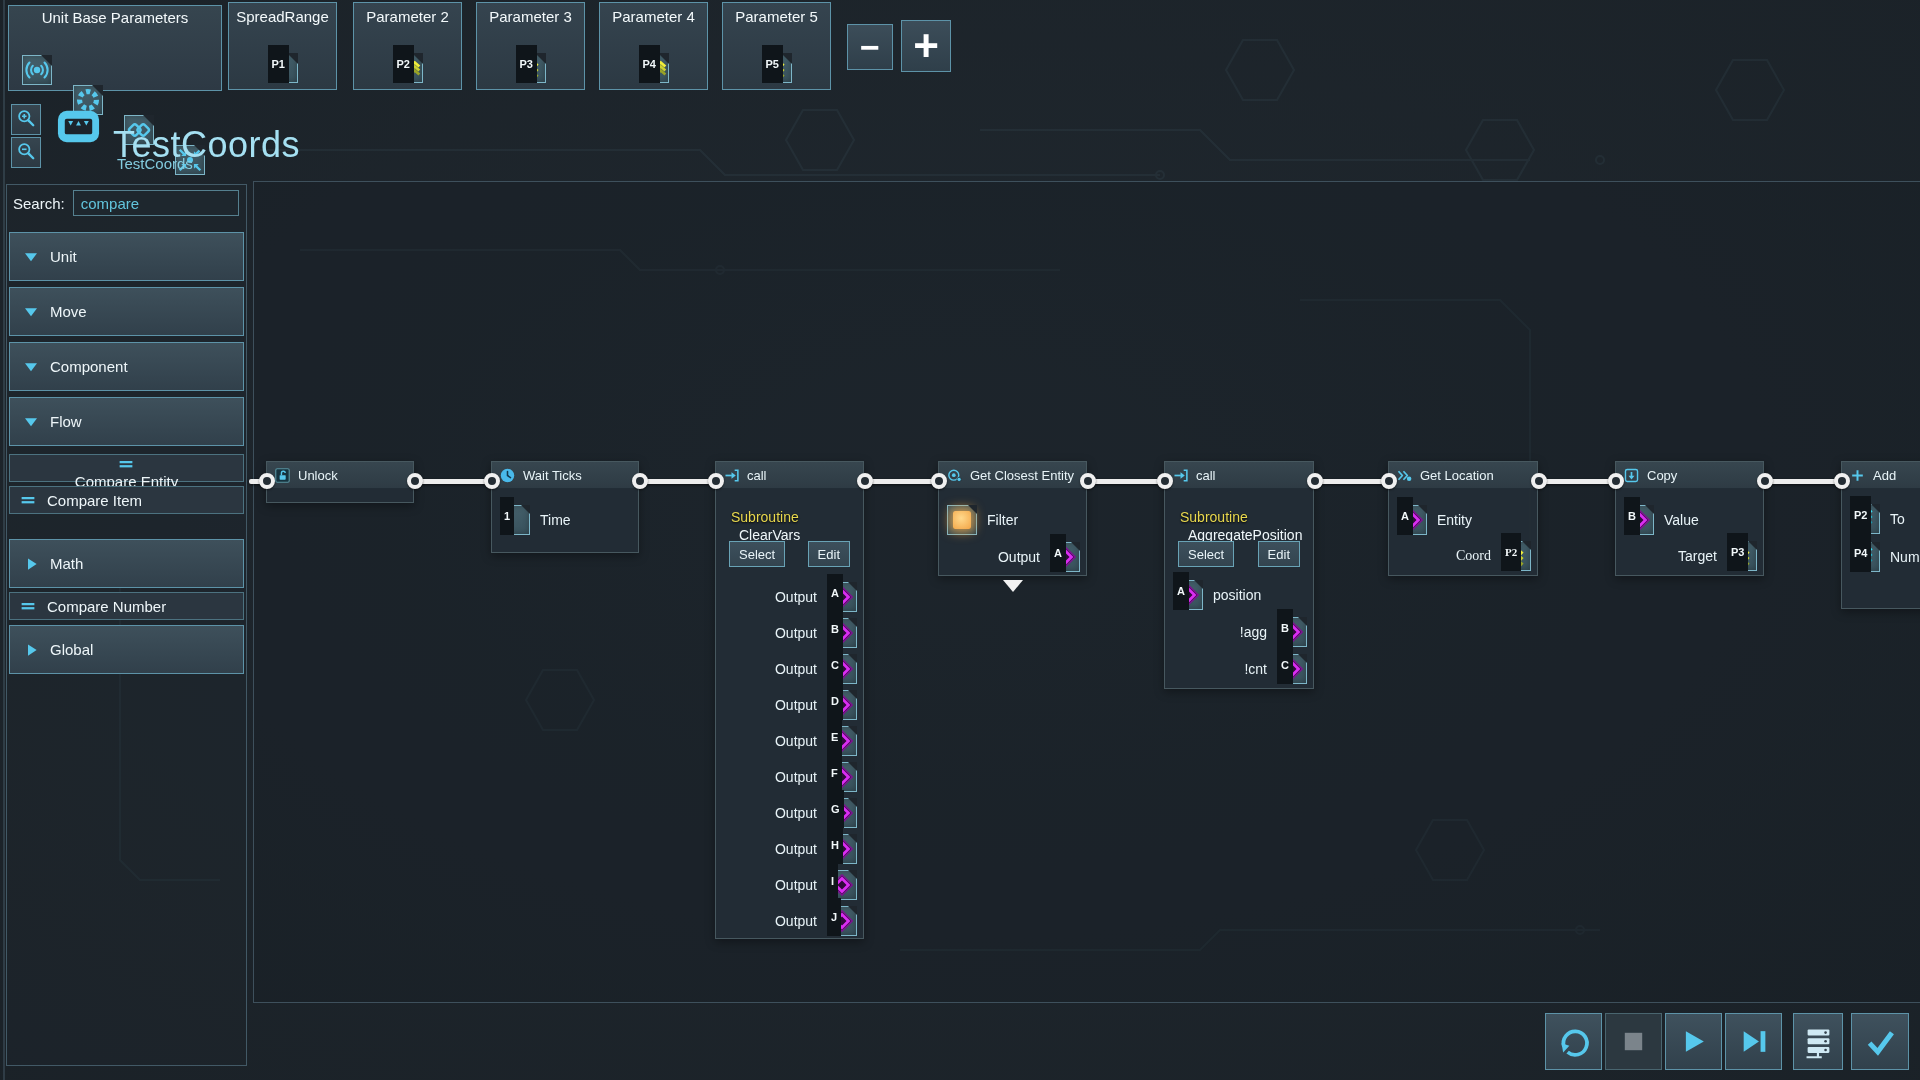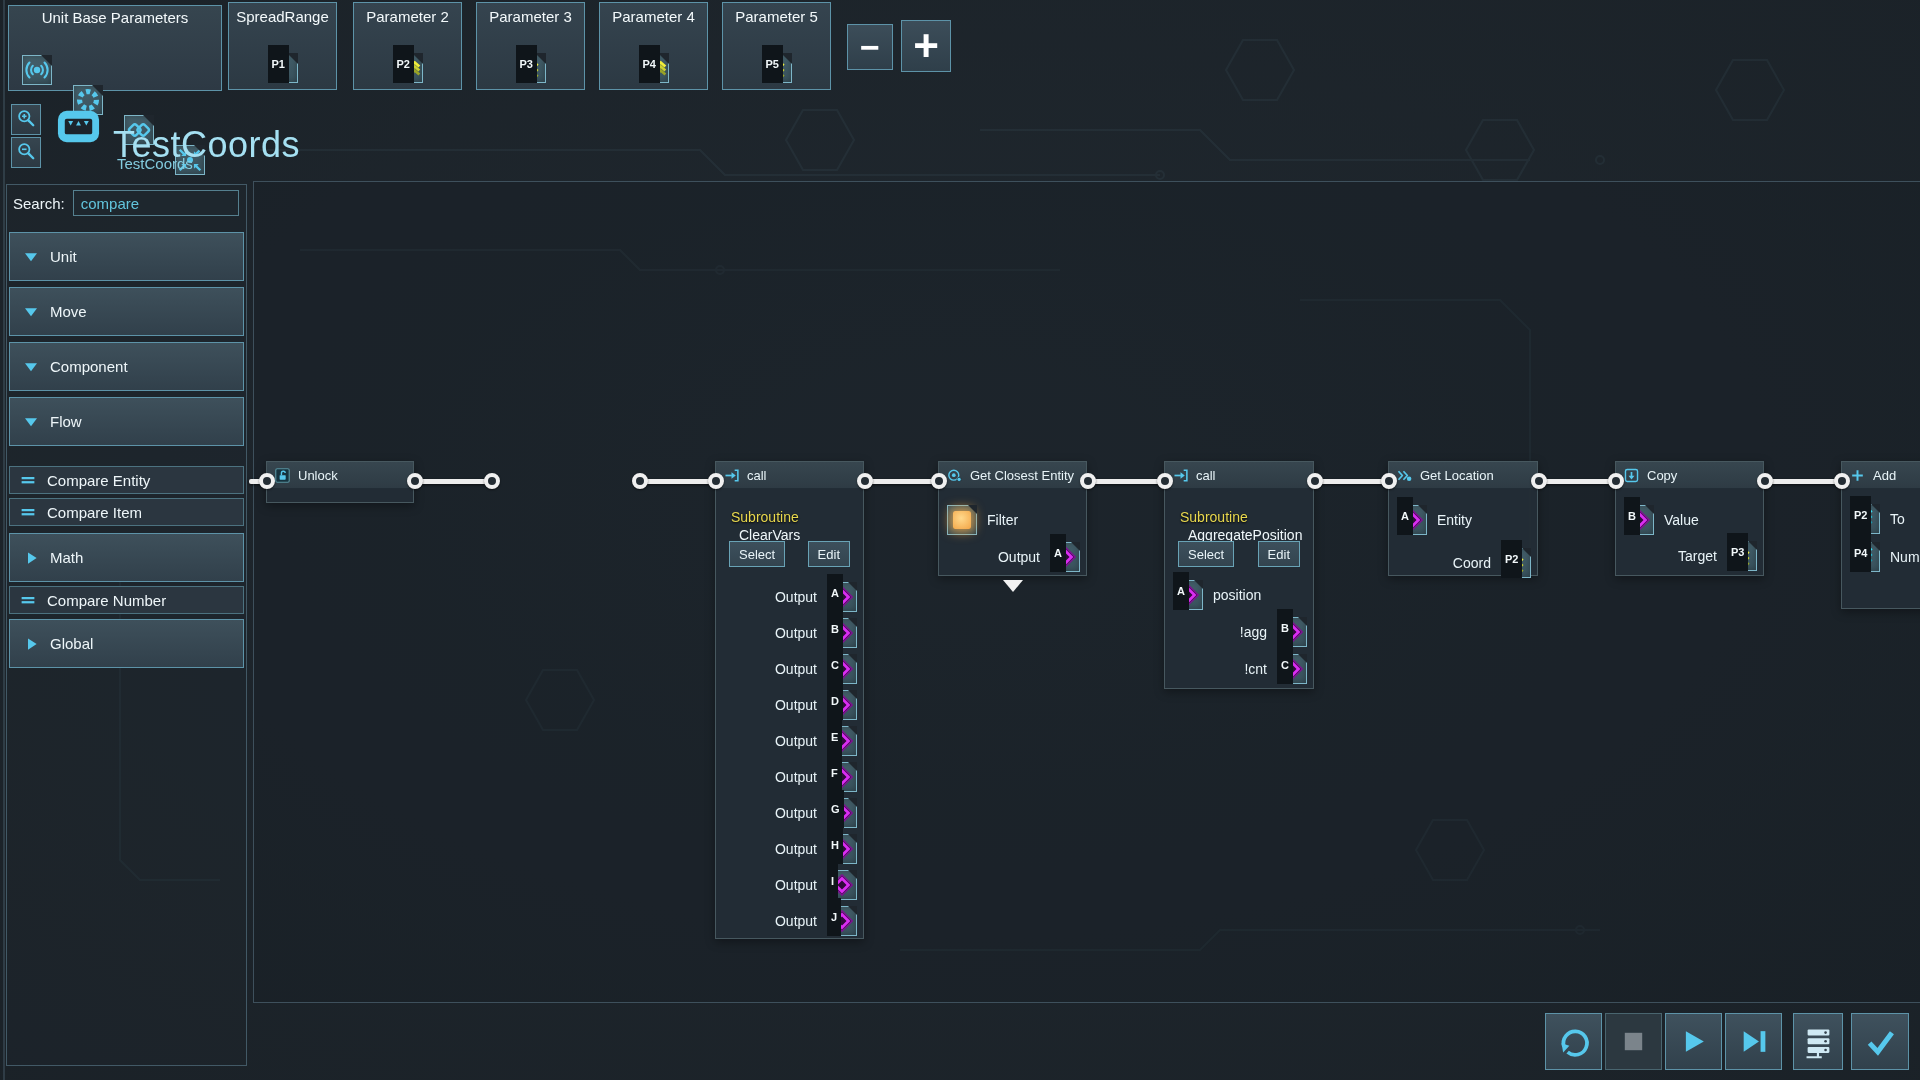--- a/index.html
+++ b/index.html
@@ -323,39 +323,39 @@
         <span>Component</span>
       </div>
       <div class="sb-item sb-cat" style="margin-top: 6px;">
         <span class="ic">
           <svg viewBox="0 0 24 24" xmlns="http://www.w3.org/2000/svg">
             <path d="M4 7h16L12 17.5Z" fill="#56c8ec"></path>
           </svg>
         </span>
         <span>Flow</span>
       </div>
-      <div class="sb-item sb-ins" style="margin-top: 20px;">
+      <div class="sb-item sb-ins" style="margin-top: 8px; flex-direction: column;">
         <span class="ic">
           <svg viewBox="0 0 24 24" xmlns="http://www.w3.org/2000/svg">
             <rect x="3.5" y="8" width="17" height="3" fill="#56c8ec"></rect>
             <rect x="3.5" y="13.5" width="17" height="3" fill="#56c8ec"></rect>
           </svg>
         </span>
         <span>Compare Entity</span>
       </div>
       <div class="sb-item sb-ins" style="margin-top: 4px;">
         <span class="ic">
           <svg viewBox="0 0 24 24" xmlns="http://www.w3.org/2000/svg">
             <rect x="3.5" y="8" width="17" height="3" fill="#56c8ec"></rect>
             <rect x="3.5" y="13.5" width="17" height="3" fill="#56c8ec"></rect>
           </svg>
         </span>
         <span>Compare Item</span>
       </div>
-      <div class="sb-item sb-cat" style="margin-top: 7px;">
+      <div class="sb-item sb-cat" style="margin-top: 25px;">
         <span class="ic">
           <svg viewBox="0 0 24 24" xmlns="http://www.w3.org/2000/svg">
             <path d="M8 4.5L19.5 12L8 19.5Z" fill="#56c8ec"></path>
           </svg>
         </span>
         <span>Math</span>
       </div>
       <div class="sb-item sb-ins" style="margin-top: 4px;">
         <span class="ic">
           <svg viewBox="0 0 24 24" xmlns="http://www.w3.org/2000/svg">
@@ -380,20 +380,38 @@
     <div class="node" style="left: 12px; top: 279px; width: 148px; height: 42px;">
       <div class="node-hd">
         <span class="ic">
           <svg viewBox="0 0 24 24" xmlns="http://www.w3.org/2000/svg">
             <rect x="2.5" y="2.5" width="19" height="19" rx="2" fill="#16333f" stroke="#58929f" stroke-width="1.6"></rect>
             <path d="M10.5 11.5V8.8a2.7 2.7 0 0 1 5.4-.4" stroke="#56c8ec" stroke-width="2" fill="none"></path>
             <rect x="8" y="11.5" width="8.5" height="6.5" rx="1" fill="#56c8ec"></rect>
           </svg>
         </span>
         <span>Unlock</span>
+      </div>
+    </div>
+    <div class="node" style="left: 237px; top: 279px; width: 148px; height: 92px;">
+      <div class="node-hd">
+        <span class="ic">
+          <svg viewBox="0 0 24 24" xmlns="http://www.w3.org/2000/svg">
+            <circle cx="12" cy="12" r="9.5" fill="#49b9ea"></circle>
+            <path d="M12 6.5V12l4.2 3" stroke="#12394f" stroke-width="2.2" fill="none" stroke-linecap="round"></path>
+          </svg>
+        </span>
+        <span>Wait Ticks</span>
+      </div>
+      <div class="row" style="top: 43px; left: 8px;">
+        <div class="slot">
+          <i class="fold"></i>
+          <span class="badge">1</span>
+        </div>
+        <span class="lbl">Time</span>
       </div>
     </div>
     <div class="node" style="left: 461px; top: 279px; width: 149px; height: 478px;">
       <div class="node-hd">
         <span class="ic">
           <svg viewBox="0 0 24 24" xmlns="http://www.w3.org/2000/svg">
             <path d="M3.5 12h9" stroke="#56c8ec" stroke-width="2.4"></path>
             <path d="M12 7.5L18 12L12 16.5Z" fill="#56c8ec"></path>
             <path d="M16.5 4.5H21v15h-4.5" stroke="#56c8ec" stroke-width="2.2" fill="none"></path>
           </svg>
@@ -639,21 +657,21 @@
             <g transform="rotate(45 12 12)">
               <rect x="4.2" y="4.2" width="15.6" height="15.6" fill="#30083b" stroke="#7c1290" stroke-width="1.6"></rect>
               <rect x="7" y="7" width="10" height="10" fill="none" stroke="#da2df2" stroke-width="3"></rect>
             </g>
           </svg>
           <i class="fold"></i>
           <span class="badge">A</span>
         </div>
         <span class="lbl">Entity</span>
       </div>
-      <div class="row" style="top: 86px; right: 6px;">
+      <div class="row" style="top: 79px; right: 6px; font-family: Liberation Serif, serif;">
         <span class="lbl">Coord</span>
         <div class="slot">
           <svg viewBox="0 0 22 26" xmlns="http://www.w3.org/2000/svg">
             <g fill="none" stroke-width="4.4">
               <path d="M3.5 10.5L11 4l7.5 6.5" stroke="#f1ee3a"></path>
               <path d="M3.5 17L11 10.5L18.5 17" stroke="#ccd22e"></path>
               <path d="M3.5 23.5L11 17l7.5 6.5" stroke="#99a426"></path>
             </g>
           </svg>
           <i class="fold"></i>

